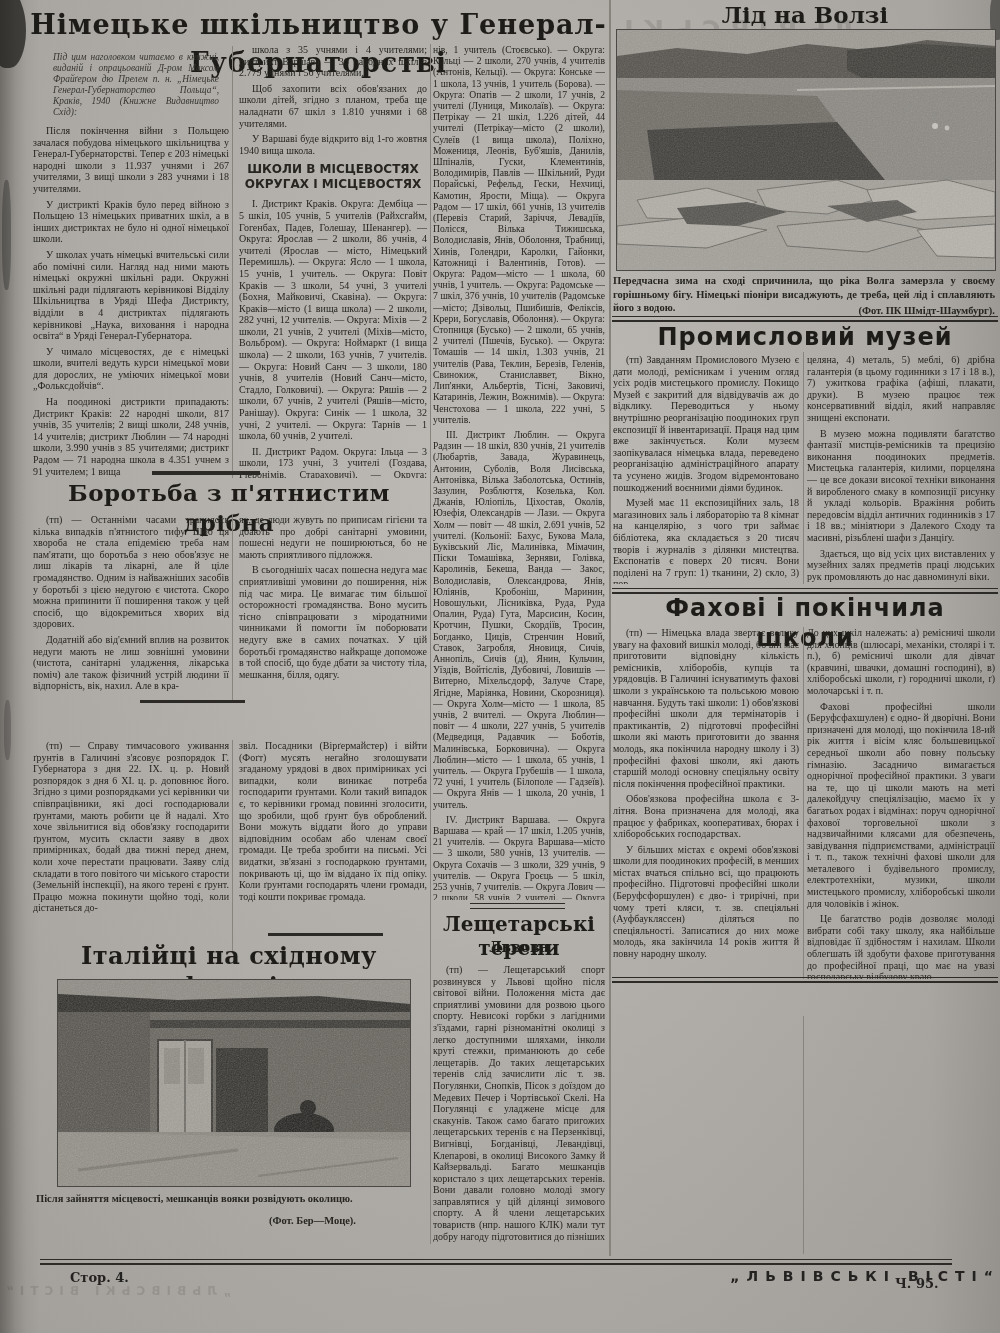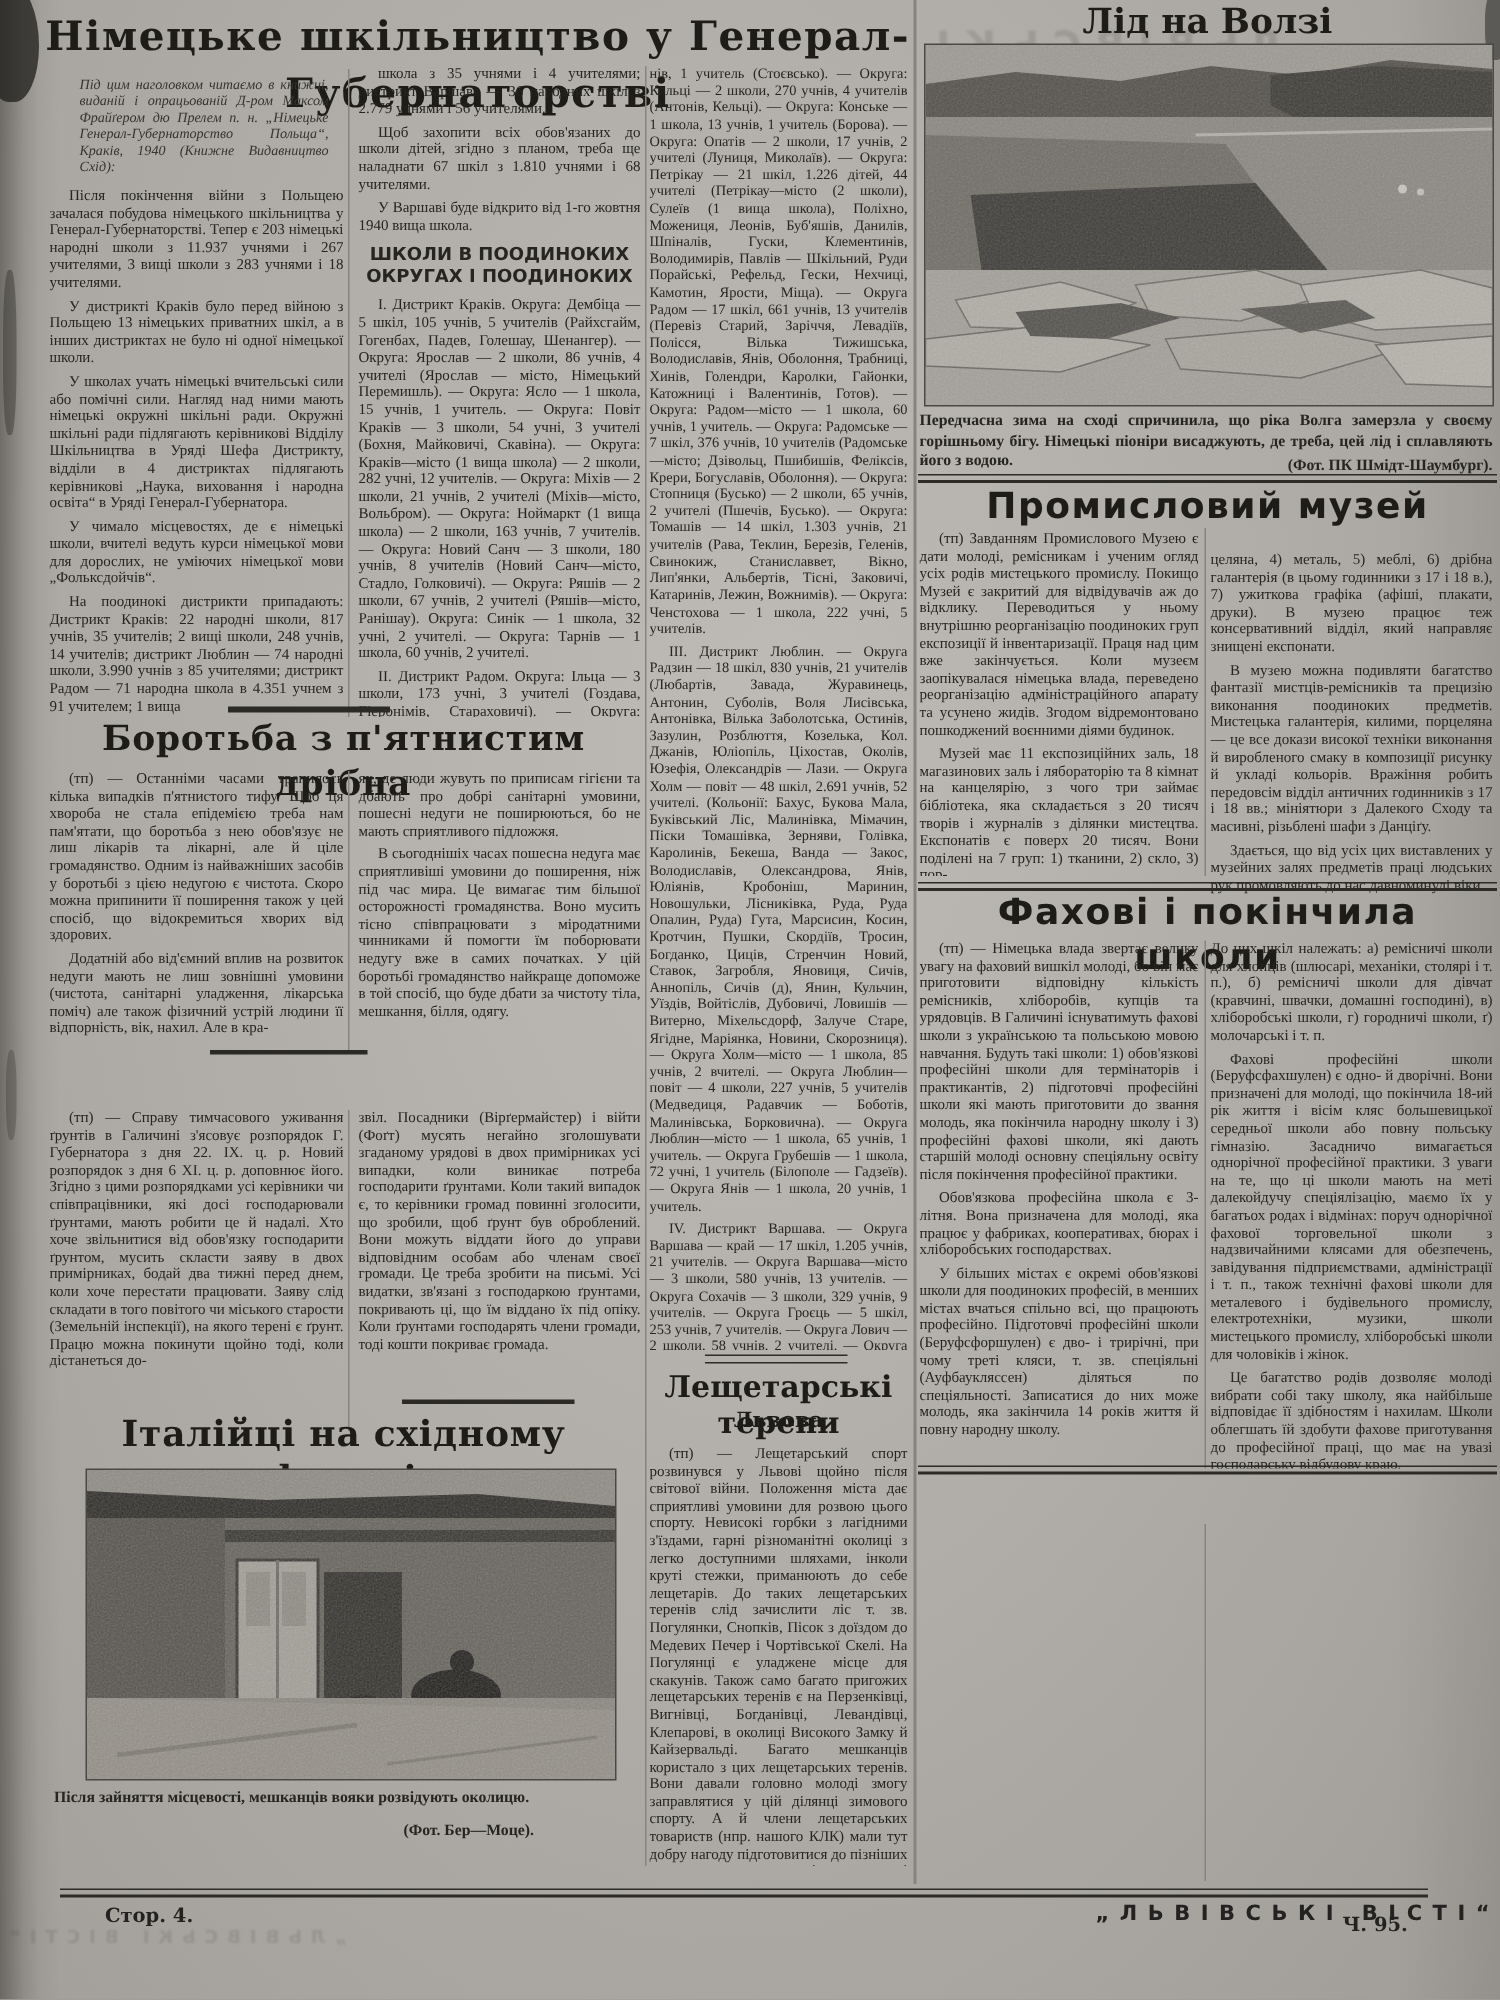--- a/index.html
+++ b/index.html
@@ -53,21 +53,21 @@
     <p>У дистрикті Краків було перед війною з Польщею 13 німецьких приватних шкіл, а в інших дистриктах не було ні одної німецької школи.</p>
     <p>У школах учать німецькі вчительські сили або помічні сили. Нагляд над ними мають німецькі окружні шкільні ради. Окружні шкільні ради підлягають керівникові Відділу Шкільництва в Уряді Шефа Дистрикту, відділи в 4 дистриктах підлягають керівникові „Наука, виховання і народна освіта“ в Уряді Генерал-Губернатора.</p>
     <p>У чимало місцевостях, де є німецькі школи, вчителі ведуть курси німецької мови для дорослих, не уміючих німецької мови „Фольксдойчів“.</p>
     <p>На поодинокі дистрикти припадають: Дистрикт Краків: 22 народні школи, 817 учнів, 35 учителів; 2 вищі школи, 248 учнів, 14 учителів; дистрикт Люблин — 74 народні школи, 3.990 учнів з 85 учителями; дистрикт Радом — 71 народна школа в 4.351 учнем з 91 учителем; 1 вища</p>
   </div>
 
   <div class="abs col" style="left:239px;top:44px;width:188px;height:434px;">
     <p>школа з 35 учнями і 4 учителями; дистрикт Варшава — 36 народних шкіл з 2.779 учнями і 56 учителями.</p>
     <p>Щоб захопити всіх обов'язаних до школи дітей, згідно з планом, треба ще наладнати 67 шкіл з 1.810 учнями і 68 учителями.</p>
     <p>У Варшаві буде відкрито від 1-го жовтня 1940 вища школа.</p>
-    <div class="subhead">ШКОЛИ В ПООДИНОКИХ ОКРУГАХ І ПООДИНОКИХ</div>
+    <div class="subhead">ШКОЛИ В МІСЦЕВОСТЯХ ОКРУГАХ І МІСЦЕВОСТЯХ</div>
     <p>I. Дистрикт Краків. Округа: Дембіца — 5 шкіл, 105 учнів, 5 учителів (Райхсгайм, Гогенбах, Падев, Голешау, Шенангер). — Округа: Ярослав — 2 школи, 86 учнів, 4 учителі (Ярослав — місто, Німецький Перемишль). — Округа: Ясло — 1 школа, 15 учнів, 1 учитель. — Округа: Повіт Краків — 3 школи, 54 учні, 3 учителі (Бохня, Майковичі, Скавіна). — Округа: Краків—місто (1 вища школа) — 2 школи, 282 учні, 12 учителів. — Округа: Міхів — 2 школи, 21 учнів, 2 учителі (Міхів—місто, Вольбром). — Округа: Ноймаркт (1 вища школа) — 2 школи, 163 учнів, 7 учителів. — Округа: Новий Санч — 3 школи, 180 учнів, 8 учителів (Новий Санч—місто, Стадло, Голковичі). — Округа: Ряшів — 2 школи, 67 учнів, 2 учителі (Ряшів—місто, Ранішау). Округа: Синік — 1 школа, 32 учні, 2 учителі. — Округа: Тарнів — 1 школа, 60 учнів, 2 учителі.</p>
     <p>II. Дистрикт Радом. Округа: Ільца — 3 школи, 173 учні, 3 учителі (Гоздава, Гіеронімів, Стараховичі). — Округа: Єнджеїв — 1 школа, 60 уч-</p>
   </div>
 
   <div class="abs col" style="left:433px;top:44px;width:172px;height:856px;font-size:9.6px;line-height:11.2px;">
     <p style="text-indent:0;">нів, 1 учитель (Стоєвсько). — Округа: Кольці — 2 школи, 270 учнів, 4 учителів (Антонів, Кельці). — Округа: Конське — 1 школа, 13 учнів, 1 учитель (Борова). — Округа: Опатів — 2 школи, 17 учнів, 2 учителі (Луниця, Миколаїв). — Округа: Петрікау — 21 шкіл, 1.226 дітей, 44 учителі (Петрікау—місто (2 школи), Сулеїв (1 вища школа), Поліхно, Можениця, Леонів, Буб'яшів, Данилів, Шпіналів, Гуски, Клементинів, Володимирів, Павлів — Шкільний, Руди Порайські, Рефельд, Гески, Нехчиці, Камотин, Ярости, Міща). — Округа Радом — 17 шкіл, 661 учнів, 13 учителів (Перевіз Старий, Заріччя, Левадіїв, Полісся, Вілька Тижишська, Володиславів, Янів, Оболоння, Трабниці, Хинів, Голендри, Каролки, Гайонки, Катожниці і Валентинів, Готов). — Округа: Радом—місто — 1 школа, 60 учнів, 1 учитель. — Округа: Радомське — 7 шкіл, 376 учнів, 10 учителів (Радомське—місто; Дзівольц, Пшибишів, Феліксів, Крери, Богуславів, Оболоння). — Округа: Стопниця (Бусько) — 2 школи, 65 учнів, 2 учителі (Пшечів, Бусько). — Округа: Томашів — 14 шкіл, 1.303 учнів, 21 учителів (Рава, Теклин, Березів, Геленів, Свинокиж, Станиславвет, Вікно, Лип'янки, Альбертів, Тісні, Заковичі, Катаринів, Лежин, Вожнимів). — Округа: Ченстохова — 1 школа, 222 учні, 5 учителів.</p>
     <p>III. Дистрикт Люблин. — Округа Радзин — 18 шкіл, 830 учнів, 21 учителів (Любартів, Завада, Журавинець, Антонин, Суболів, Воля Лисівська, Антонівка, Вілька Заболотська, Остинів, Зазулин, Розблюття, Козелька, Кол. Джанів, Юліопіль, Ціхостав, Околів, Юзефія, Олександрів — Лази. — Округа Холм — повіт — 48 шкіл, 2.691 учнів, 52 учителі. (Кольонії: Бахус, Букова Мала, Буківський Ліс, Малинівка, Мімачин, Піски Томашівка, Зерняви, Голівка, Каролинів, Бекеша, Ванда — Закос, Володиславів, Олександрова, Янів, Юліянів, Кробоніш, Маринин, Новошульки, Лісниківка, Руда, Руда Опалин, Руда) Гута, Марсисин, Косин, Кротчин, Пушки, Скордіїв, Тросин, Богданко, Циців, Стренчин Новий, Ставок, Загробля, Яновиця, Сичів, Аннопіль, Сичів (д), Янин, Кульчин, Уїздів, Войтіслів, Дубовичі, Ловишів — Витерно, Міхельсдорф, Залуче Старе, Ягідне, Маріянка, Новини, Скорозниця). — Округа Холм—місто — 1 школа, 85 учнів, 2 вчителі. — Округа Люблин—повіт — 4 школи, 227 учнів, 5 учителів (Медведиця, Радавчик — Боботів, Малинівська, Борковична). — Округа Люблин—місто — 1 школа, 65 учнів, 1 учитель. — Округа Грубешів — 1 школа, 72 учні, 1 учитель (Білополе — Гадзеїв). — Округа Янів — 1 школа, 20 учнів, 1 учитель.</p>
     <p>IV. Дистрикт Варшава. — Округа Варшава — край — 17 шкіл, 1.205 учнів, 21 учителів. — Округа Варшава—місто — 3 школи, 580 учнів, 13 учителів. — Округа Сохачів — 3 школи, 329 учнів, 9 учителів. — Округа Гроєць — 5 шкіл, 253 учнів, 7 учителів. — Округа Лович — 2 школи, 58 учнів, 2 учителі. — Округа Скерневиці — 4 школи, 186 учнів, 4 учителі. — Округа Гарволин — 2 школи, 168 учні, 2 учителі.</p>
   </div>
   <div class="abs flourish" style="left:470px;top:903px;width:95px;"></div>
@@ -189,21 +189,21 @@
     <div class="credit">(Фот. ПК Шмідт-Шаумбург).</div>
   </div>
 
   <div class="abs hrule-double" style="left:612px;top:316px;width:386px;"></div>
 
   <div class="abs h-sans h-right" style="left:612px;top:322px;width:386px;">Промисловий музей</div>
   <div class="abs col" style="left:613px;top:354px;width:186px;height:230px;">
     <p>(тп) Завданням Промислового Музею є дати молоді, ремісникам і ученим огляд усіх родів мистецького промислу. Покищо Музей є закритий для відвідувачів аж до відклику. Переводиться у ньому внутрішню реорганізацію поодиноких груп експозиції й інвентаризації. Праця над цим вже закінчується. Коли музеєм заопікувалася німецька влада, переведено реорганізацію адміністраційного апарату та усунено жидів. Згодом відремонтовано пошкоджений воєнними діями будинок.</p>
     <p>Музей має 11 експозиційних заль, 18 магазинових заль і лябораторію та 8 кімнат на канцелярію, з чого три займає бібліотека, яка складається з 20 тисяч творів і журналів з ділянки мистецтва. Експонатів є поверх 20 тисяч. Вони поділені на 7 груп: 1) тканини, 2) скло, 3) пор-</p>
   </div>
-  <div class="abs col" style="left:807px;top:368px;width:188px;height:230px;">
+  <div class="abs col" style="left:807px;top:354px;width:188px;height:230px;">
     <p style="text-indent:0;">целяна, 4) металь, 5) меблі, 6) дрібна галантерія (в цьому годинники з 17 і 18 в.), 7) ужиткова графіка (афіші, плакати, друки). В музею працює теж консервативний відділ, який направляє знищені експонати.</p>
     <p>В музею можна подивляти багатство фантазії мистців-ремісників та прецизію виконання поодиноких предметів. Мистецька галантерія, килими, порцеляна — це все докази високої техніки виконання й виробленого смаку в композиції рисунку й укладі кольорів. Вражіння робить передовсім відділ античних годинників з 17 і 18 вв.; мініятюри з Далекого Сходу та масивні, різьблені шафи з Данціґу.</p>
     <p>Здається, що від усіх цих виставлених у музейних залях предметів праці людських рук промовляють до нас давноминулі віки.</p>
   </div>
   <div class="abs vrule" style="left:803px;top:352px;height:232px;"></div>
 
   <div class="abs hrule-double" style="left:612px;top:588px;width:386px;"></div>
 
   <div class="abs h-sans h-right" style="left:612px;top:593px;width:386px;">Фахові і покінчила школи</div>
   <div class="abs col" style="left:613px;top:627px;width:186px;height:352px;">

